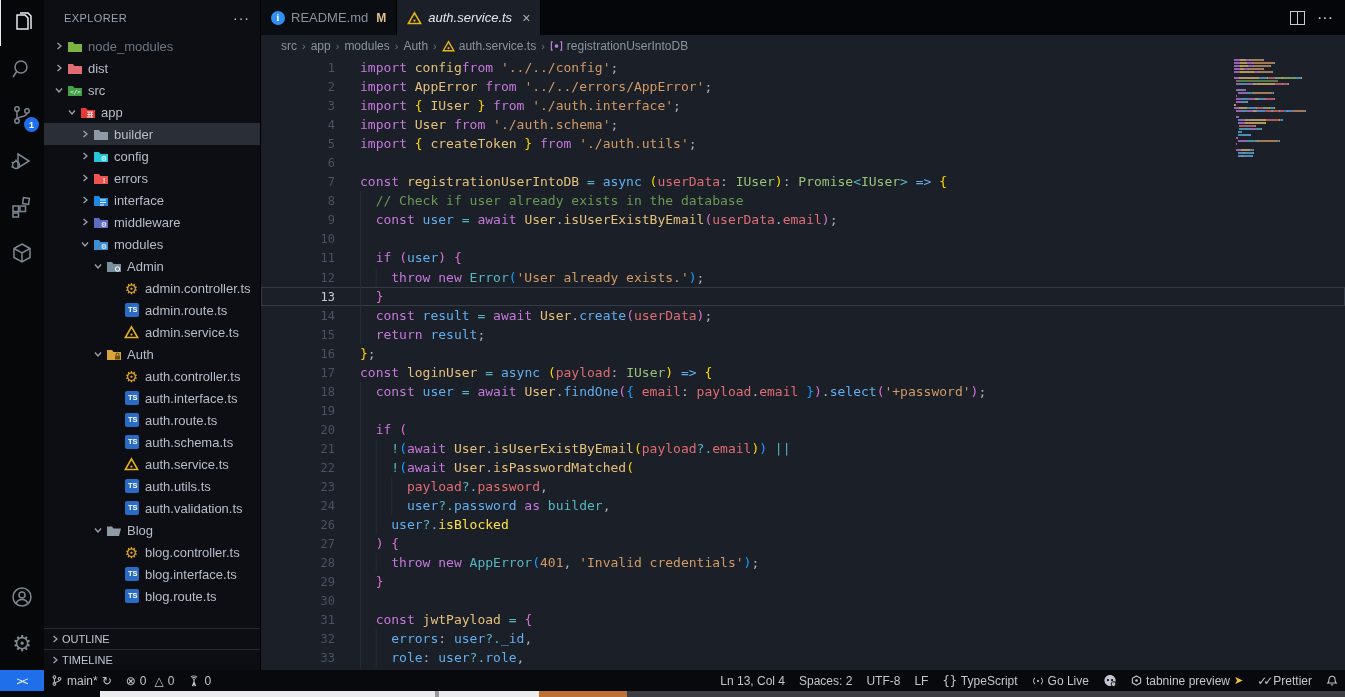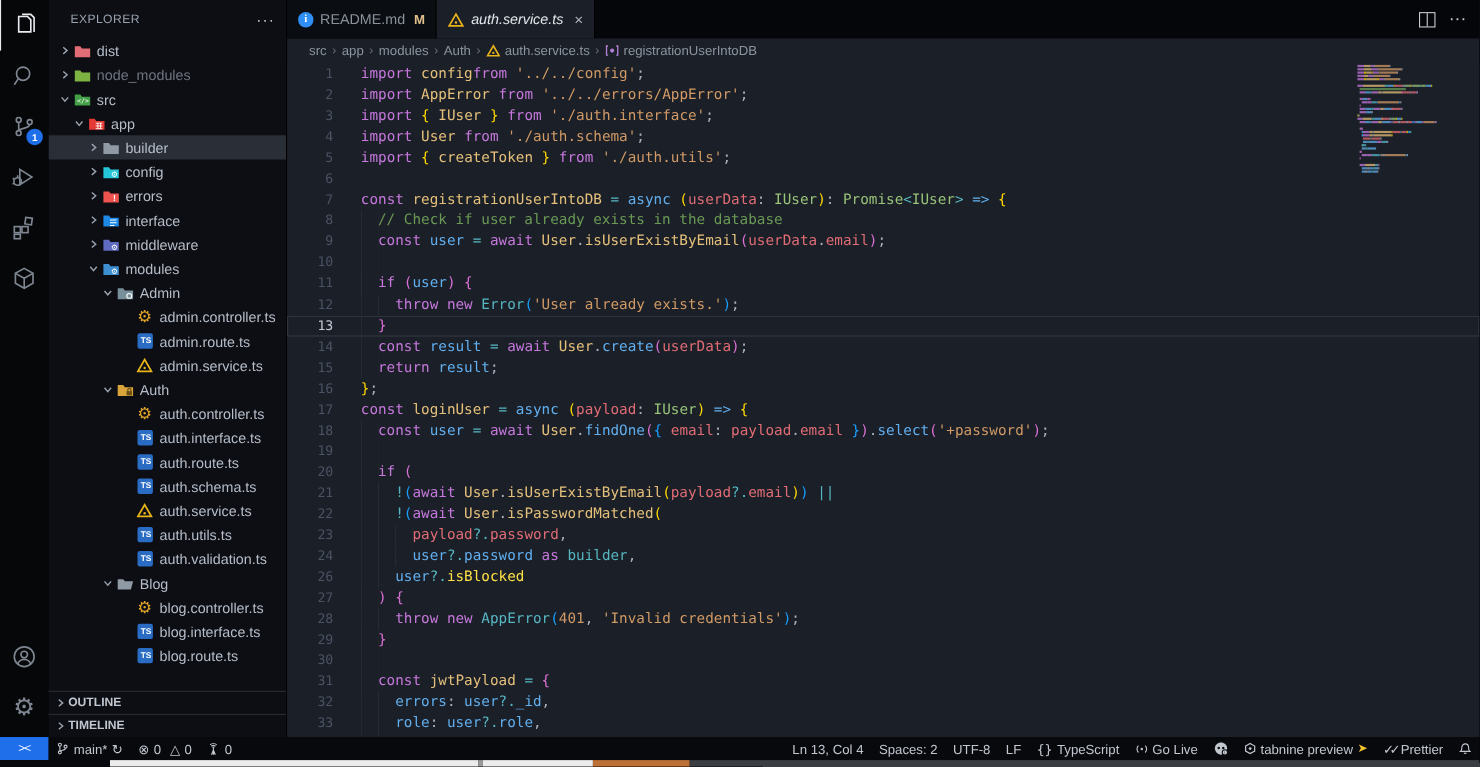--- a/index.html
+++ b/index.html
@@ -19,42 +19,42 @@
   #sb-root{height:22px;display:flex;align-items:center;font-size:11.5px;font-weight:bold;color:#d6dce5;padding-left:4px;flex:none;cursor:pointer;box-shadow:0 2px 3px rgba(0,0,0,.35);}
   #tree{flex:1;overflow:hidden;}
   .trow{height:22px;display:flex;align-items:center;font-size:13px;cursor:pointer;white-space:nowrap;}
   .trow.sel{background:#2a2f37;}
   .trow .lab{margin-left:5px;color:#b6bdc9;}
   .trow.dim .lab{color:#6e7580;}
   .chev{width:14px;flex:none;display:flex;justify-content:center;}
   .ficon{width:17px;height:16px;flex:none;display:flex;align-items:center;justify-content:center;}
   .tsbox{width:14px;height:14px;background:#2a6cc4;border-radius:2px;color:#fff;font-size:7.5px;font-weight:bold;display:flex;align-items:center;justify-content:flex-end;padding:0 1px 1px 0;box-sizing:border-box;}
   .gearic{color:#dfa328;font-size:15px;line-height:15px;}
-  .sb-section{height:20px;border-top:1px solid #262b33;display:flex;align-items:center;font-size:11px;font-weight:bold;color:#c0c7d1;flex:none;cursor:pointer;padding-left:4px;}
+  .sb-section{height:20px;border-top:1px solid #262b33;display:flex;align-items:center;font-size:11px;font-weight:normal;color:#c0c7d1;flex:none;cursor:pointer;padding-left:4px;}
   
   #main{flex:1;display:flex;flex-direction:column;min-width:0;background:var(--editor-bg);}
   #tabbar{height:35px;background:var(--tabbar-bg);display:flex;flex:none;}
   .tab{display:flex;align-items:center;padding:0 10px;font-size:13px;cursor:pointer;border-right:1px solid #000;}
   .tab .tlabel{margin:0 6px;}
   .tab.inactive{background:var(--tab-inactive-bg);color:#8b929c;}
   .tab.active{background:var(--editor-bg);color:#e4e8ee;}
   .tab.italic .tlabel{font-style:italic;}
   .tab .mod{color:var(--git-mod);font-size:12px;font-weight:bold;margin-left:2px;}
   .tab .close{color:#aab1ba;margin-left:4px;font-size:14px;}
   .info-ic{width:14px;height:14px;border-radius:50%;background:#2f8ff5;color:#fff;font-size:10px;font-weight:bold;font-family:"Liberation Serif",serif;display:flex;align-items:center;justify-content:center;}
   #tab-actions{margin-left:auto;display:flex;align-items:center;color:#c7ccd3;padding-right:12px;gap:12px;}
   .split-ic{width:13px;height:12px;border:1px solid #c7ccd3;display:flex;}
   .split-ic div{flex:1;}.split-ic div:first-child{border-right:1px solid #c7ccd3;}
   #breadcrumbs{height:22px;display:flex;align-items:center;padding-left:20px;font-size:12px;color:#8b949e;flex:none;gap:3px;}
   .bc-sep{color:#6c7582;font-size:11px;margin:0 2px;}
   .bc-item{display:flex;align-items:center;gap:4px;cursor:pointer;}
   
   #editor{flex:1;position:relative;overflow:hidden;background:var(--editor-bg);}
   #code{position:absolute;left:0;top:1px;right:0;font-family:"DejaVu Sans Mono",monospace;font-size:13px;}
-  .cl{height:19.05px;line-height:19.05px;white-space:pre;position:relative;color:#abb2bf;}
+  .cl{height:19.05px;line-height:19.05px;white-space:pre;position:relative;color:#abb2bf;padding-left:32px;}
   .cl .ln{display:inline-block;width:42px;text-align:right;margin-right:25px;color:#4a5263;font-size:12px;}
   .cl.cur .ln{color:#c3cad6;}
   .cl.cur{box-shadow:inset 0 0 0 1px #343b46;}
   .ind{display:inline-block;height:100%;vertical-align:top;background-image:linear-gradient(90deg,#262c36 1px,transparent 1px);background-size:2ch 100%;}
   #minimap{position:absolute;top:2px;right:25px;width:86px;}
   .mm-row{height:2px;margin-bottom:1px;display:flex;}
   .mm-row span{height:2px;display:inline-block;flex:none;}
   
   #statusbar{height:21px;background:var(--status-bg);display:flex;align-items:center;color:#c2c7cf;font-size:12px;flex:none;}
   #remote{height:21px;width:44px;background:var(--accent-blue);color:#fff;display:flex;align-items:center;justify-content:center;font-size:11px;letter-spacing:-1px;flex:none;cursor:pointer;}
@@ -125,45 +125,45 @@
             <span style="font-size:22px;color:#7e8691;font-family:'DejaVu Sans',sans-serif;">⚙</span>
           </div>
         </div>
       </div>
     <div id="sidebar">
       <div id="sb-header">
         <span>EXPLORER</span>
         <span class="more">···</span>
       </div>
       <div id="tree">
+          <div class="trow dim" style="padding-left: 8px;">
+            <span class="chev">
+              <svg width="10" height="10" viewBox="0 0 10 10">
+                <polyline points="3.5,2 7,5 3.5,8" fill="none" stroke="#9aa2ae" stroke-width="1.3"></polyline>
+              </svg>
+            </span>
+            <span class="ficon">
+              <svg width="16" height="15" viewBox="0 0 16 15">
+                <path d="M1 3h5l1.5 2H15v8H1z" fill="#7cb342"></path>
+              </svg>
+            </span>
+            <span class="lab">node_modules</span>
+          </div>
           <div class="trow" style="padding-left: 8px;">
             <span class="chev">
               <svg width="10" height="10" viewBox="0 0 10 10">
                 <polyline points="3.5,2 7,5 3.5,8" fill="none" stroke="#9aa2ae" stroke-width="1.3"></polyline>
               </svg>
             </span>
             <span class="ficon">
               <svg width="16" height="15" viewBox="0 0 16 15">
                 <path d="M1 3h5l1.5 2H15v8H1z" fill="#e06c75"></path>
               </svg>
             </span>
             <span class="lab">dist</span>
-          </div>
-          <div class="trow dim" style="padding-left: 8px;">
-            <span class="chev">
-              <svg width="10" height="10" viewBox="0 0 10 10">
-                <polyline points="3.5,2 7,5 3.5,8" fill="none" stroke="#9aa2ae" stroke-width="1.3"></polyline>
-              </svg>
-            </span>
-            <span class="ficon">
-              <svg width="16" height="15" viewBox="0 0 16 15">
-                <path d="M1 3h5l1.5 2H15v8H1z" fill="#7cb342"></path>
-              </svg>
-            </span>
-            <span class="lab">node_modules</span>
           </div>
           <div class="trow" style="padding-left: 8px;">
             <span class="chev">
               <svg width="10" height="10" viewBox="0 0 10 10">
                 <polyline points="2,3.5 5,7 8,3.5" fill="none" stroke="#9aa2ae" stroke-width="1.3"></polyline>
               </svg>
             </span>
             <span class="ficon">
               <svg width="16" height="15" viewBox="0 0 16 15">
                 <path d="M1 3h5l1.5 2H15v8H1z" fill="#43a047"></path>

